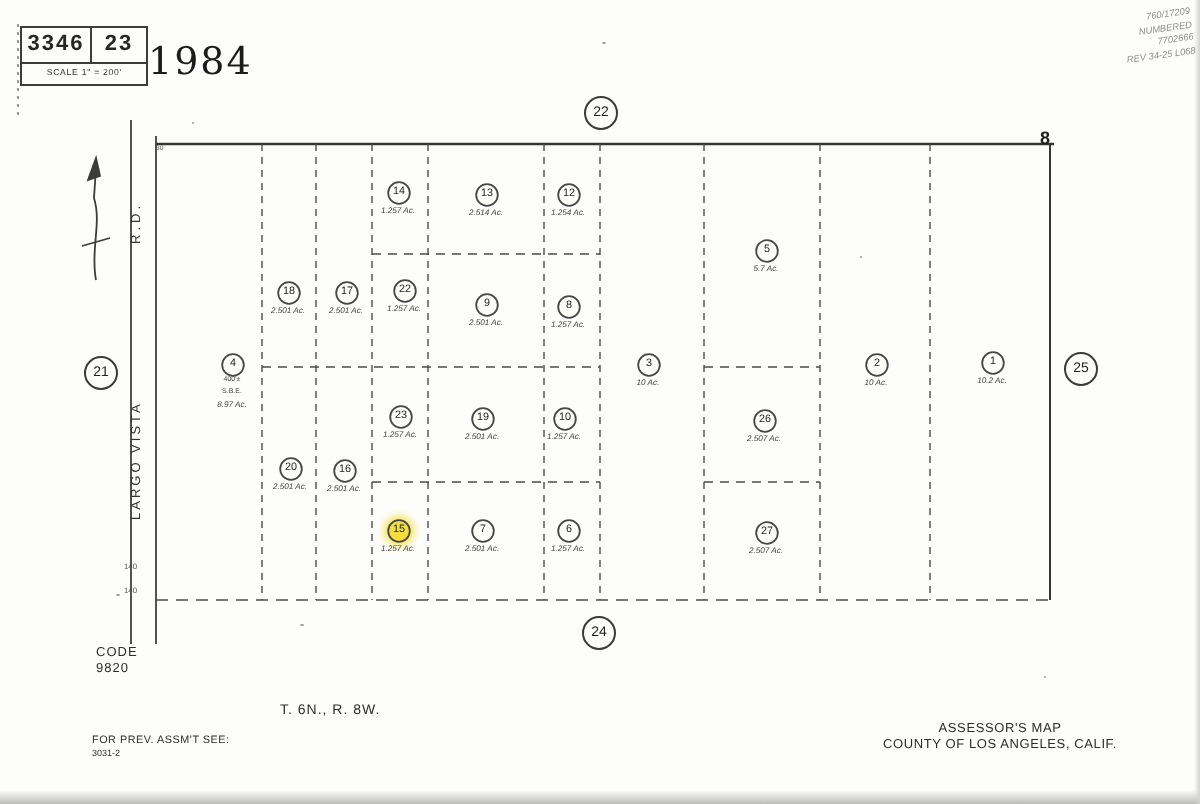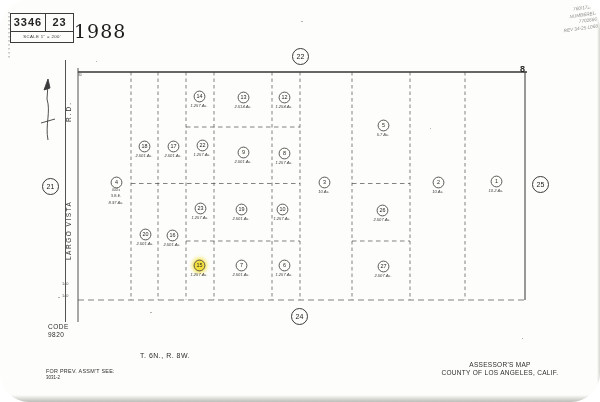--- a/index.html
+++ b/index.html
@@ -1,19 +1,19 @@
 <!DOCTYPE html>
 <html><head>
 <meta charset="utf-8">
 <style>
   html,body{margin:0;padding:0;background:#ffffff;}
   .page{
     position:relative;width:600px;height:402px;overflow:hidden;
     background:#fdfdfb;
-    font-family:"Liberation Sans", sans-serif;color:#2e2e2e;border-radius:29px;
+    font-family:"Liberation Sans", sans-serif;color:#2e2e2e;
   }
   
   .edge-bottom{position:absolute;left:0;bottom:0;width:600px;height:7px;
     background:linear-gradient(to bottom, rgba(160,160,156,0), #bcbcb8);}
   .edge-right{position:absolute;right:0;top:0;width:3px;height:402px;
     background:linear-gradient(to right, rgba(170,170,166,0), #d3d3cf);}
   svg.linework{position:absolute;left:0;top:0;}
 
   
   .tblock{position:absolute;left:10px;top:13px;width:62px;border:1px solid #3c3c3c;background:#fdfdfb;}
@@ -117,21 +117,21 @@
 
   <div class="tblock">
     <div class="tb-top">
       <span class="tb-book">3346</span>
       <span class="tb-page">23</span>
     </div>
     <div class="tb-scale">
       <span>SCALE 1" =  200'</span>
     </div>
   </div>
-  <div class="year">1988</div>
+  <div class="year">1984</div>
 
   <div class="hw" id="hw">
       <div class="hw-line">760/17209</div>
       <div class="hw-line">NUMBERED</div>
       <div class="hw-line">7702666</div>
       <div class="hw-line">REV 34-25 L068</div>
     </div>
 
   <div class="vtext" style="left:65px;top:92px;height:30px;">R.D.</div>
   <div class="vtext" style="left:65px;top:182px;height:78px;letter-spacing:1.5px;">LARGO  VISTA</div>

